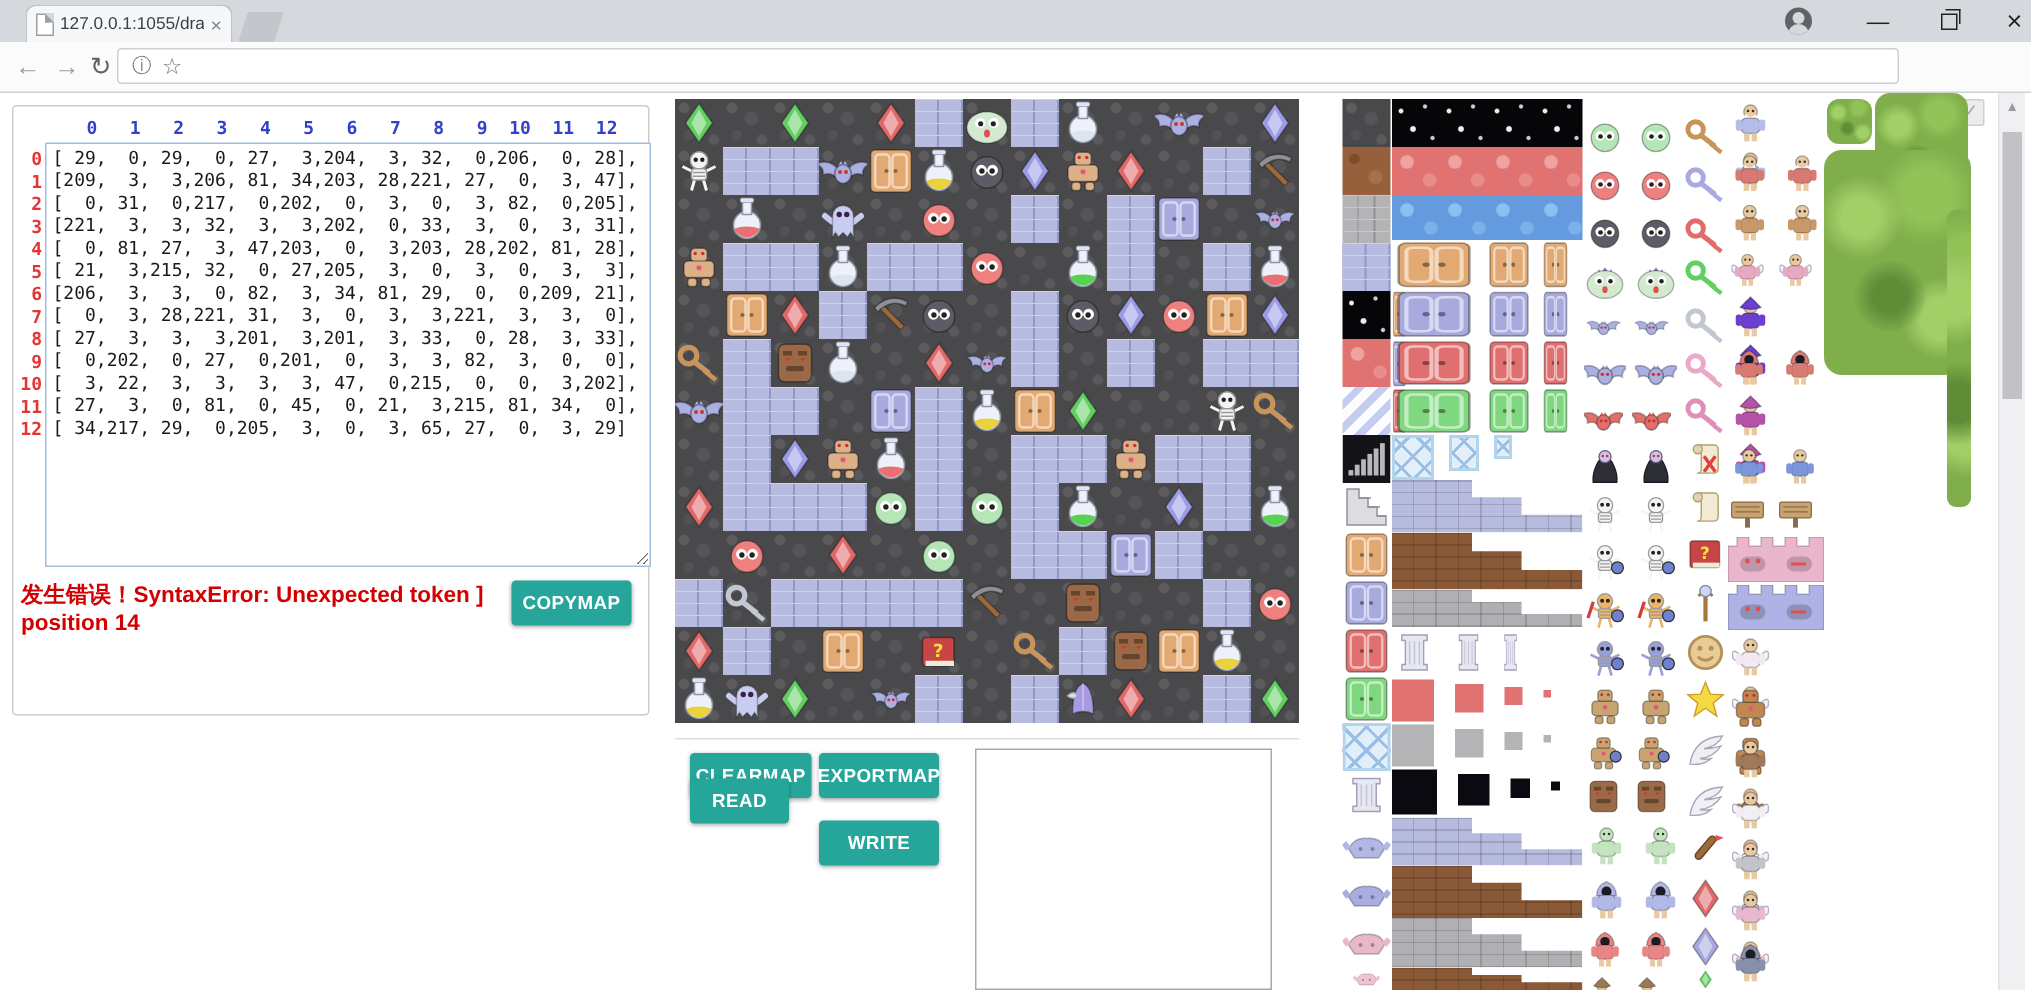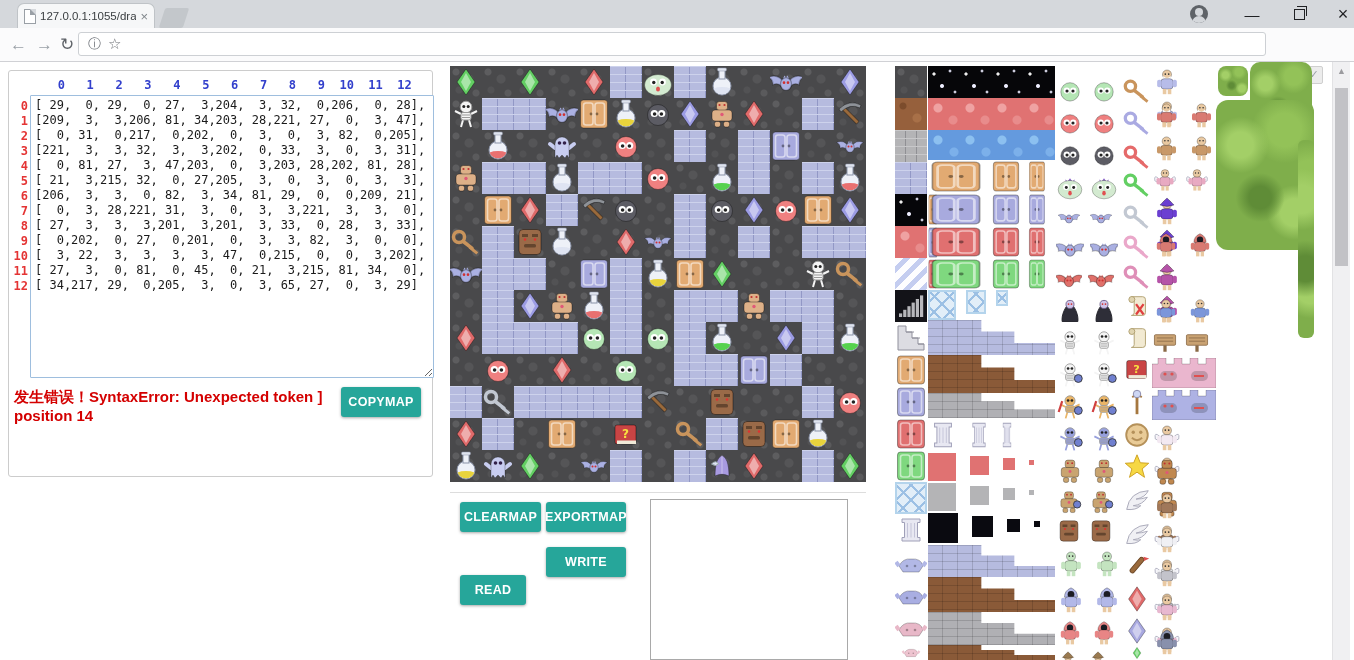--- a/index.html
+++ b/index.html
@@ -940,21 +940,21 @@
         <svg viewBox="0 0 32 32" width="32" height="32" preserveAspectRatio="xMidYMid meet">
           <polygon points="16,3 25,16 16,29 7,16" fill="#63cf63" stroke="rgba(0,0,0,.35)"></polygon>
           <polygon points="16,7 21,16 16,25 11,16" fill="rgba(255,255,255,.45)"></polygon>
         </svg>
       </div>
     </div>
   <div class="divider"></div>
 
   <button class="btn" style="position:absolute;left:460px;top:502px;width:81px;height:30px;">CLEARMAP</button>
   <button class="btn" style="position:absolute;left:546px;top:502px;width:80px;height:30px;">EXPORTMAP</button>
-  <button class="btn" style="position:absolute;left:460px;top:575px;width:66px;height:30px;">READ</button>
+  <button class="btn" style="position:absolute;left:460px;top:519px;width:66px;height:30px;">READ</button>
   <button class="btn" style="position:absolute;left:546px;top:547px;width:80px;height:30px;">WRITE</button>
   <div class="output-box"></div>
 
   <div class="abs" id="tileset" style="left:0;top:0;width:1330px;height:660px;">
       <div class="ts-block t-cobble" style="left: 895px; top: 66px; width: 32px; height: 32px;"></div>
       <div class="ts-block t-dirt" style="left: 895px; top: 98px; width: 32px; height: 32px;"></div>
       <div class="ts-block t-stone" style="left: 895px; top: 130px; width: 32px; height: 32px;"></div>
       <div class="ts-block t-brick" style="left: 895px; top: 162px; width: 32px; height: 32px;"></div>
       <div class="ts-block t-star" style="left: 895px; top: 194px; width: 32px; height: 32px;"></div>
       <div class="ts-block t-red" style="left: 895px; top: 226px; width: 32px; height: 32px;"></div>

